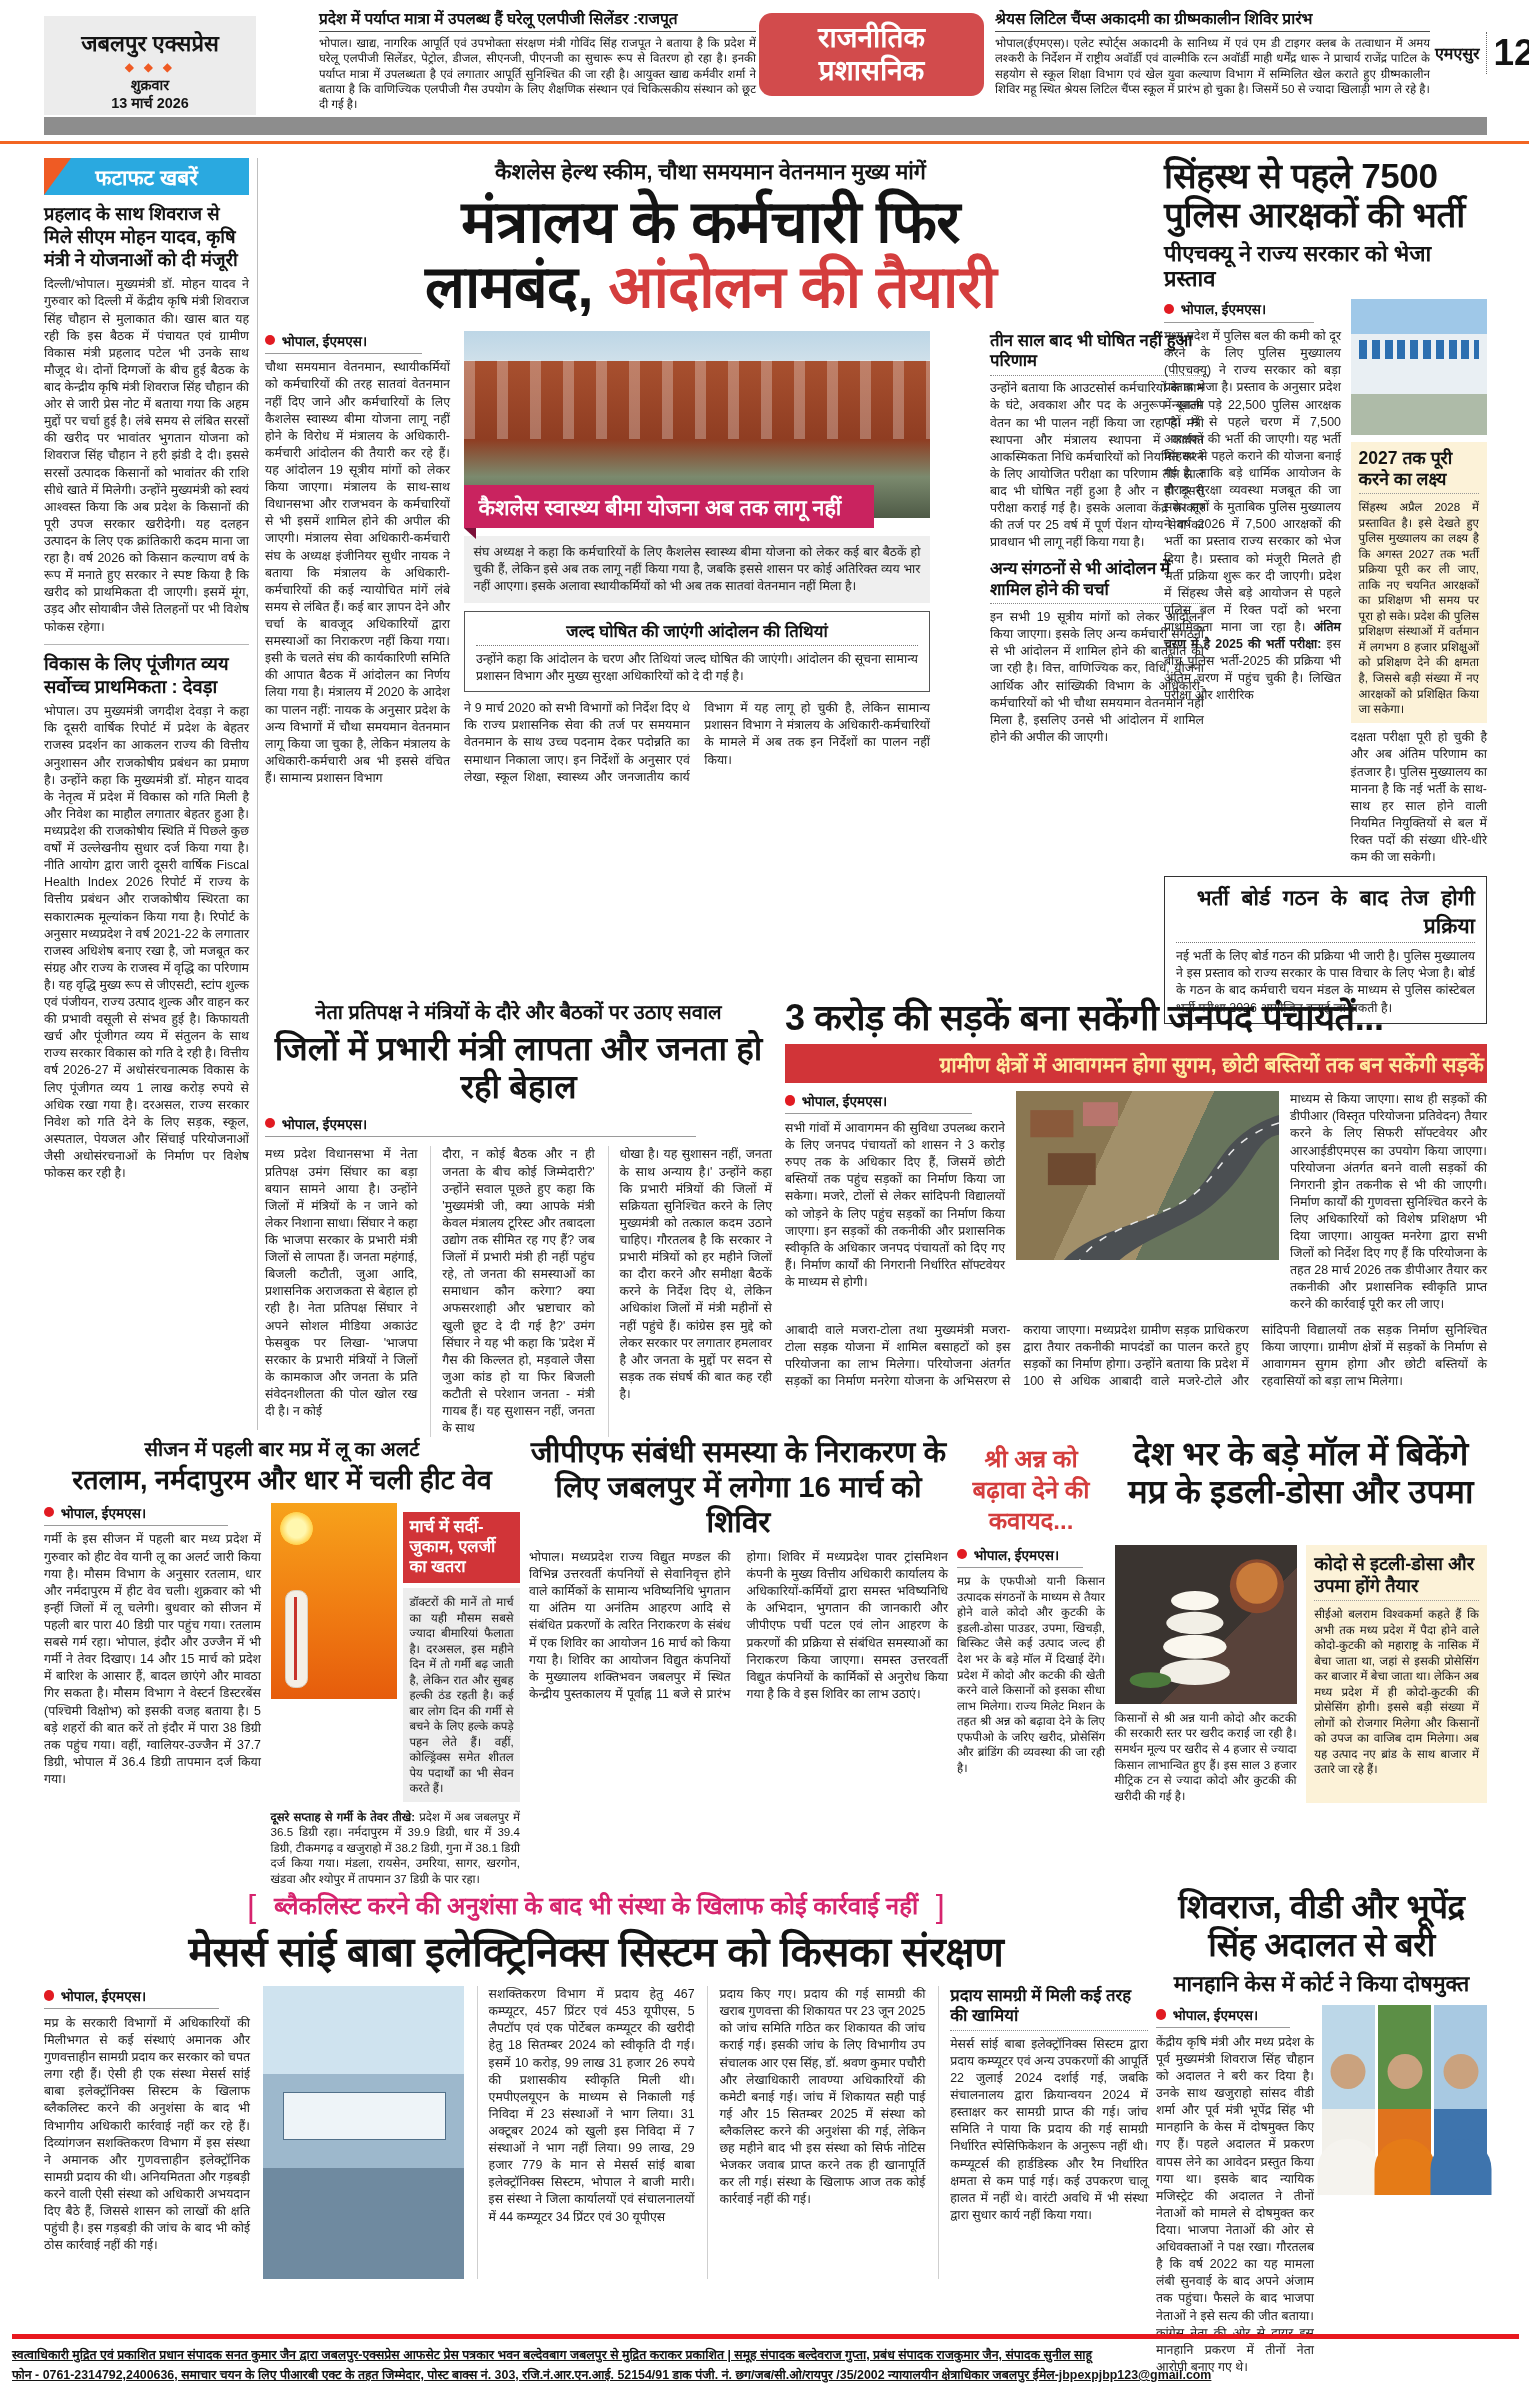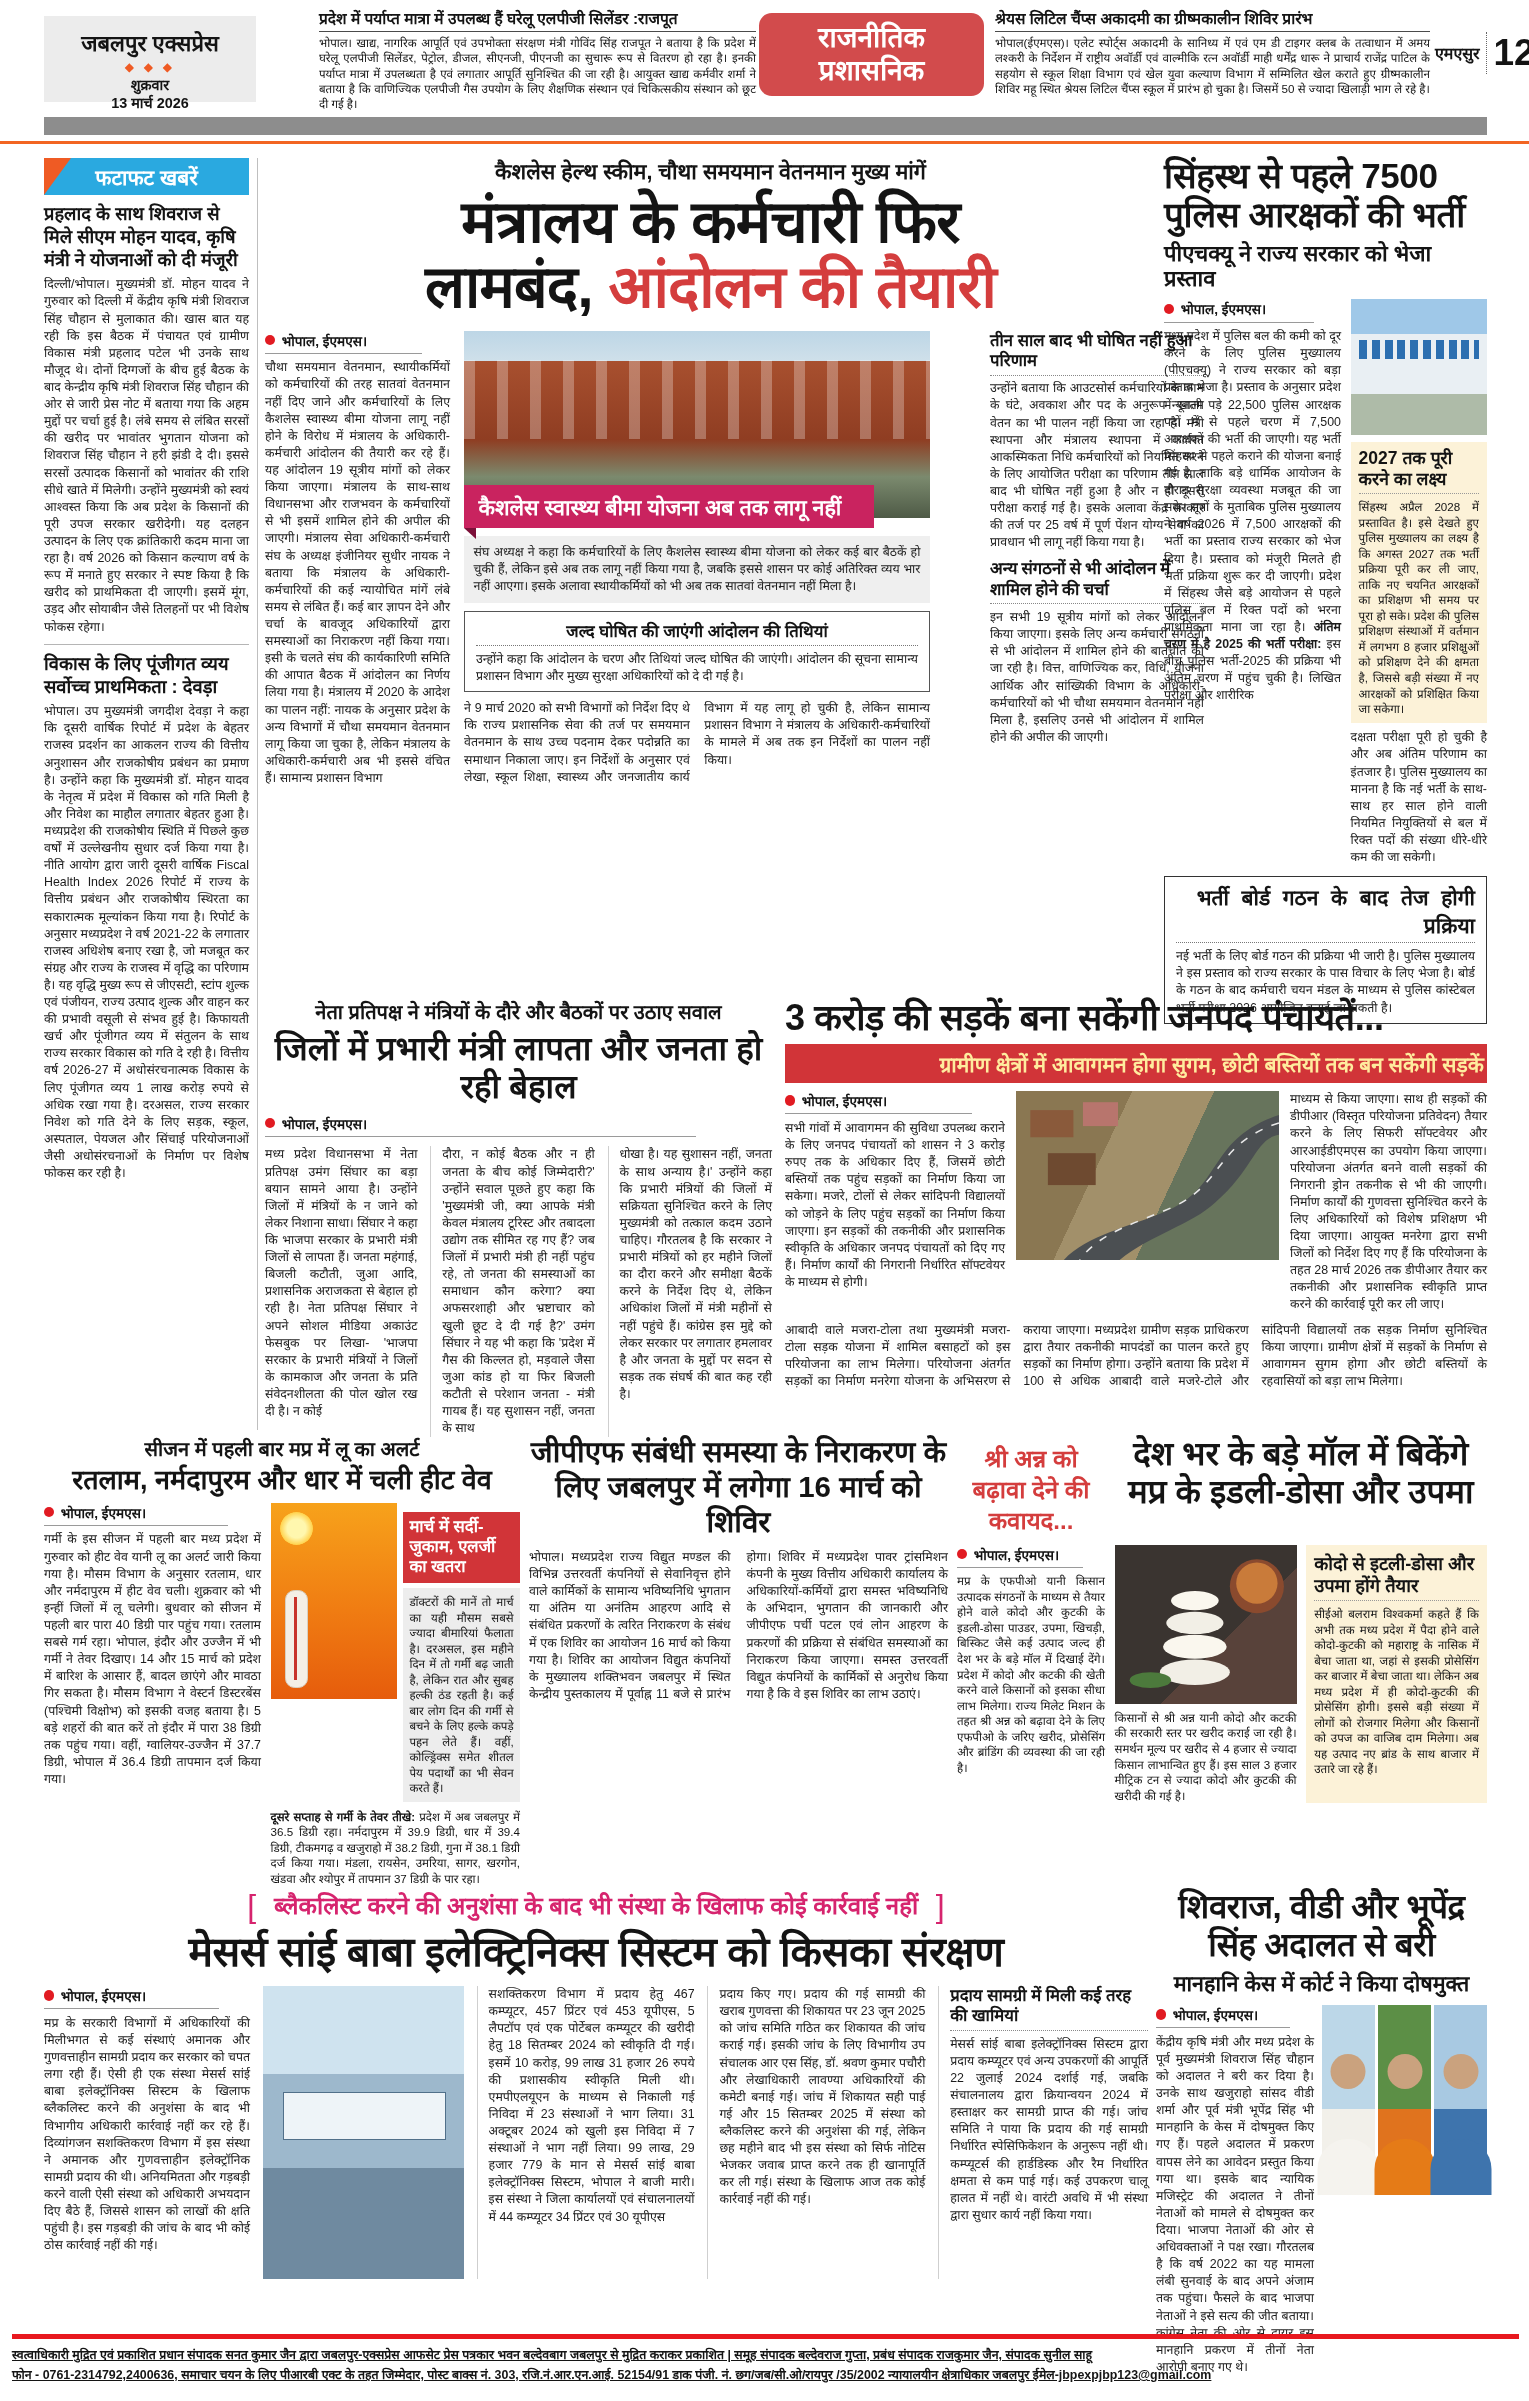--- a/index.html
+++ b/index.html
@@ -8,21 +8,21 @@
   .abs{position:absolute;}
   .j{text-align:justify;}
   .bodytxt{font-size:12.4px;line-height:1.38;color:#1c1c1c;}
   .small{font-size:11.6px;line-height:1.34;}
   .dl{display:flex;align-items:center;gap:6.4px;font-weight:700;font-size:13.6px;
       border-bottom:0.8px solid #9a9a9a;padding-bottom:3.2px;margin-bottom:5.6px;width:85%;}
   .dot{width:10.4px;height:10.4px;border-radius:50%;background:#e11b22;flex:0 0 auto;}
   .rule{border-top:0.8px solid #b5b5b5;margin:8px 0;}
   .vr{border-left:0.8px solid #cfcfcf;padding-left:11px;}
   
-  .masthead{left:44px;top:16px;width:212px;height:86px;background:#ececec;text-align:center;padding-top:11px;box-sizing:border-box;}
+  .masthead{left:44px;top:16px;width:212px;height:99px;background:#ececec;text-align:center;padding-top:11px;box-sizing:border-box;}
   .m-title{font-size:22px;font-weight:800;}
   .m-di{color:#ef5b24;font-size:12px;letter-spacing:3.2px;margin:3.2px 0 1.6px;}
   .m-day,.m-date{font-weight:700;font-size:14.4px;line-height:1.25;}
   .topart{top:9.6px;height:102px;}
   .t-hl{font-size:15.5px;font-weight:800;border-bottom:1.6px solid #4a4a4a;padding-bottom:2.4px;margin-bottom:3.2px;line-height:1.2;}
   .t-bd{font-size:11.6px;line-height:1.33;}
   .badge{left:759px;top:12.8px;width:225px;height:83px;background:#d24b4c;border-radius:12.8px;color:#fff;
          display:flex;flex-direction:column;align-items:center;justify-content:center;font-weight:800;font-size:28px;line-height:1.2;}
   .pageno{left:1435px;top:32px;width:88px;display:flex;align-items:center;gap:6.4px;}
   .pn-city{font-size:16px;font-weight:700;}

